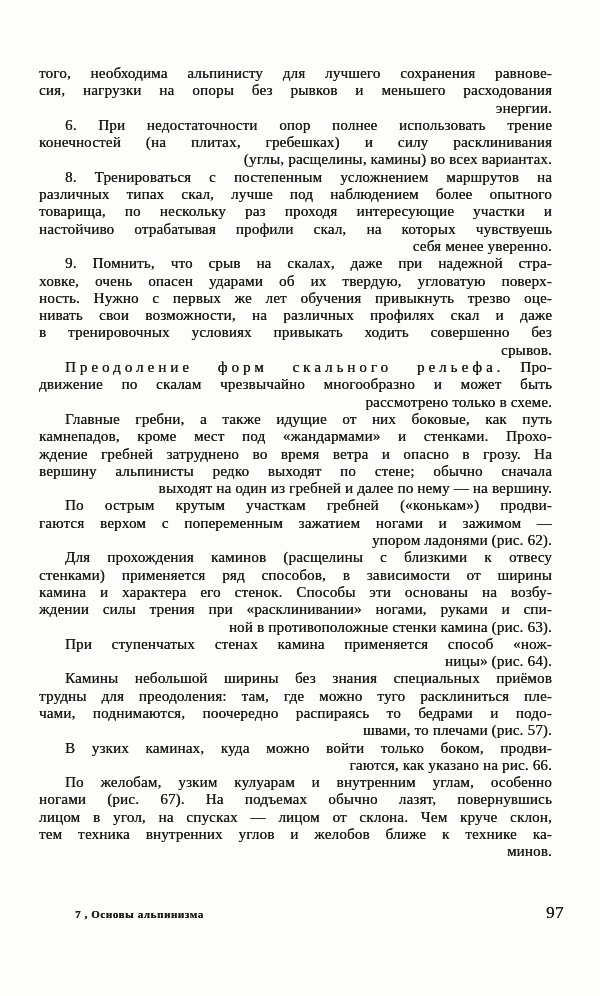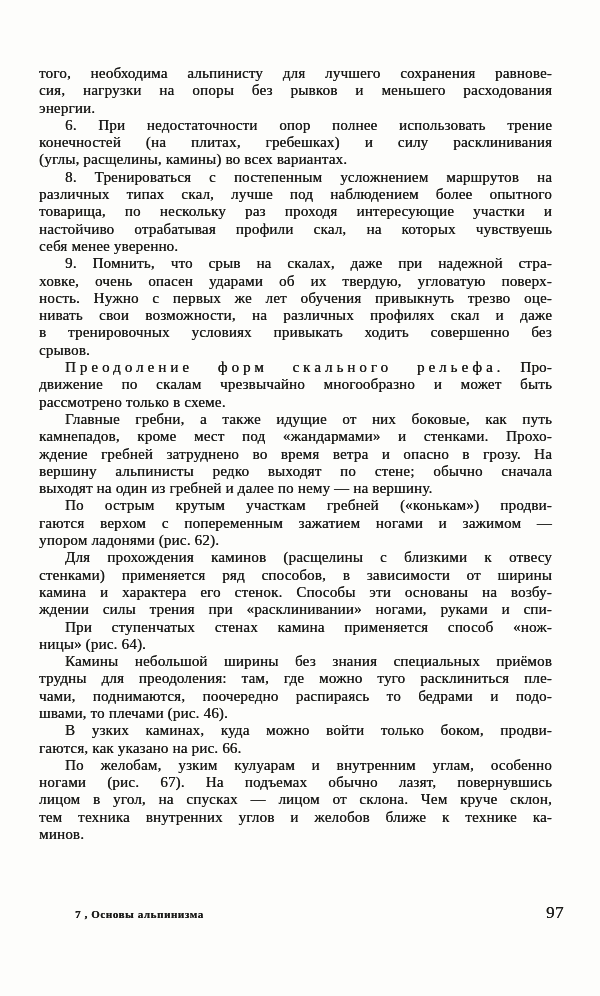--- a/index.html
+++ b/index.html
@@ -10,21 +10,21 @@
   .page{
     position:relative;width:600px;height:996px;
     background:#fdfdfb;color:#1b1b19;
   }
   .text-body{
     position:absolute;left:39px;top:65px;width:513px;
     font-size:15px;line-height:17.3px;letter-spacing:0.2px;
     text-shadow:0.25px 0 0 currentColor; 
   }
   .para{margin:0;}
-  .line{text-align:left;white-space:normal;}
+  .line{text-align:right;white-space:normal;}
   .line.j{text-align:justify;text-align-last:justify;text-justify:inter-word;}
   .line.ind{padding-left:26px;}
   .spaced{letter-spacing:4px;word-spacing:5px;}
   .footer{
     position:absolute;left:39px;top:903px;width:525px;
     display:flex;justify-content:space-between;align-items:baseline;
   }
   .sig{
     padding-left:36px;font-size:11px;font-weight:700;letter-spacing:0.6px;
     text-shadow:0.2px 0 0 currentColor;
@@ -79,30 +79,31 @@
       <div class="para">
         <div class="line j ind">По острым крутым участкам гребней («конькам») продви-</div>
         <div class="line j">гаются верхом с попеременным зажатием ногами и зажимом —</div>
         <div class="line">упором ладонями (рис. 62).</div>
       </div>
       <div class="para">
         <div class="line j ind">Для прохождения каминов (расщелины с близкими к отвесу</div>
         <div class="line j">стенками) применяется ряд способов, в зависимости от ширины</div>
         <div class="line j">камина и характера его стенок. Способы эти основаны на возбу-</div>
         <div class="line j">ждении силы трения при «расклинивании» ногами, руками и спи-</div>
+        <div class="line">ной в противоположные стенки камина (рис. 63).</div>
       </div>
       <div class="para">
         <div class="line j ind">При ступенчатых стенах камина применяется способ «нож-</div>
         <div class="line">ницы» (рис. 64).</div>
       </div>
       <div class="para">
         <div class="line j ind">Камины небольшой ширины без знания специальных приёмов</div>
         <div class="line j">трудны для преодоления: там, где можно туго расклиниться пле-</div>
         <div class="line j">чами, поднимаются, поочередно распираясь то бедрами и подо-</div>
-        <div class="line">швами, то плечами (рис. 46).</div>
+        <div class="line">швами, то плечами (рис. 57).</div>
       </div>
       <div class="para">
         <div class="line j ind">В узких каминах, куда можно войти только боком, продви-</div>
         <div class="line">гаются, как указано на рис. 66.</div>
       </div>
       <div class="para">
         <div class="line j ind">По желобам, узким кулуарам и внутренним углам, особенно</div>
         <div class="line j">ногами (рис. 67). На подъемах обычно лазят, повернувшись</div>
         <div class="line j">лицом в угол, на спусках — лицом от склона. Чем круче склон,</div>
         <div class="line j">тем техника внутренних углов и желобов ближе к технике ка-</div>

